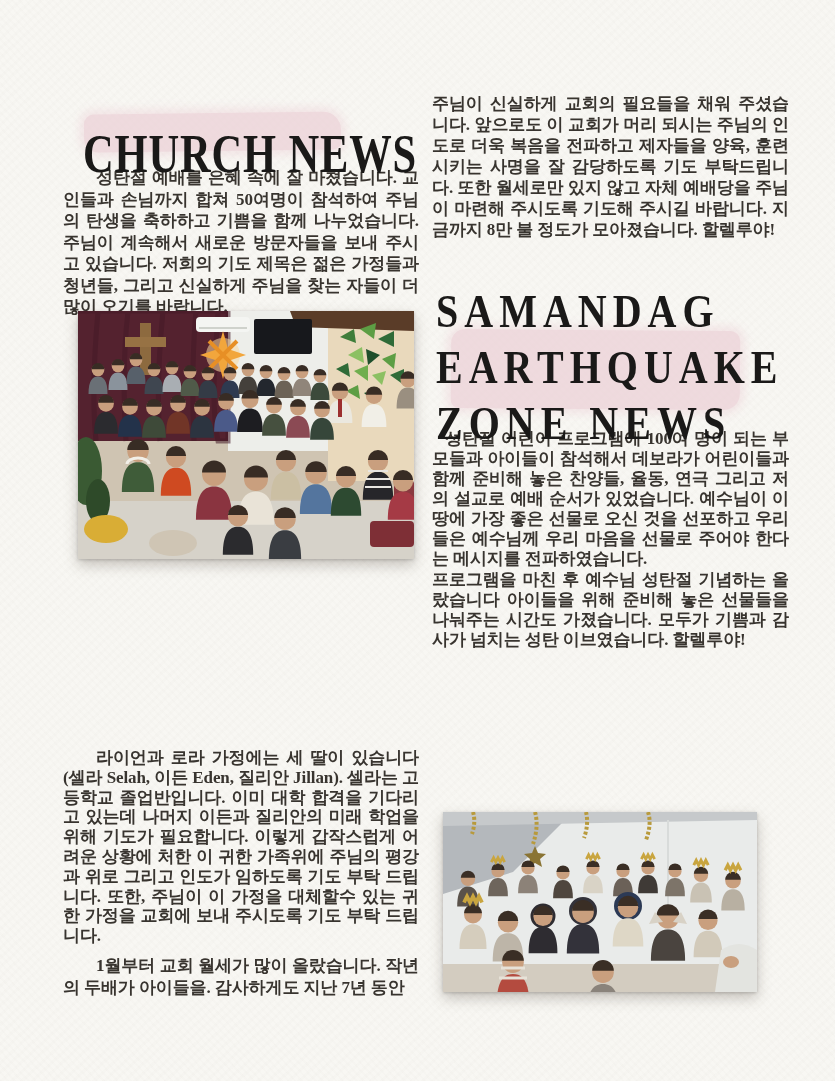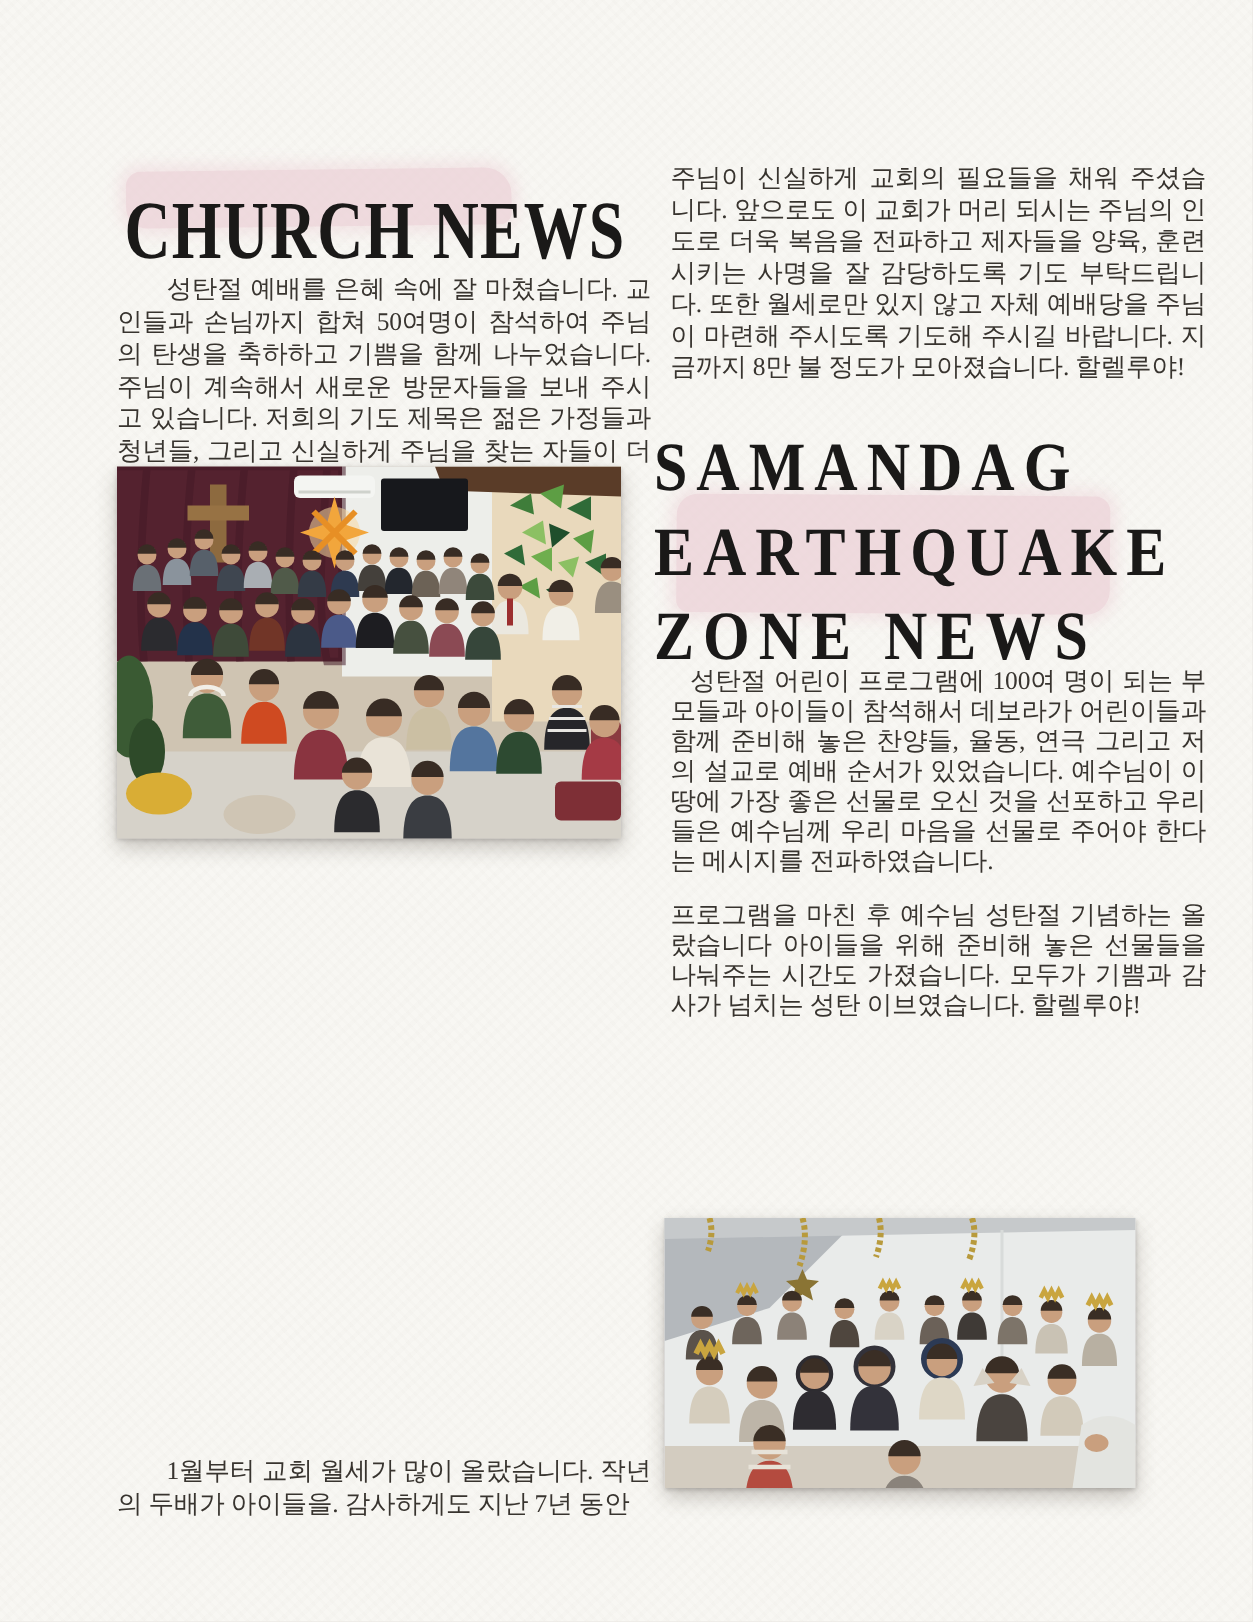--- a/index.html
+++ b/index.html
@@ -14,22 +14,23 @@
     overflow:hidden;
     font-family:"Liberation Serif","DejaVu Serif",serif;
   }
   .para{
     position:absolute;
     width:356px;
     font-size:17px;
     line-height:21.5px;
     color:#38342f;
     text-align:justify;
-    margin:16px;
+    margin:1px;
     letter-spacing:-0.1px;
+    font-weight:bold;
   }
   .tight{line-height:19.8px;}
   .rtight{line-height:20px;}
   .ind2{text-indent:33px;}
   .ind1{text-indent:13px;}
   .display{
     position:absolute;
     font-family:"Liberation Serif","DejaVu Serif",serif;
     font-weight:700;
     color:#1a1918;
@@ -190,20 +191,21 @@
         <use href="#p" transform="translate(268,168) scale(1.6)" color="#2d4a31"></use>
         <use href="#p" transform="translate(300,152) scale(1.6)" color="#26262a"></use>
         <path d="M290,160 h20 M288,168 h24 M287,176 h26" stroke="#e8e6e2" stroke-width="2"></path>
         <use href="#p" transform="translate(325,172) scale(1.6)" color="#a53a45"></use>
         <use href="#p" transform="translate(160,207) scale(1.6)" color="#2b2b2e"></use>
         <use href="#p" transform="translate(207,210) scale(1.7)" color="#3a3d42"></use>
       </g>
     </svg>
   </div>
 
+  <p class="para ind2 tight" style="left:62px;top:747px;">라이언과 로라 가정에는 세 딸이 있습니다(셀라 Selah, 이든 Eden, 질리안 Jillan). 셀라는 고등학교 졸업반입니다. 이미 대학 합격을 기다리고 있는데 나머지 이든과 질리안의 미래 학업을 위해 기도가 필요합니다. 이렇게 갑작스럽게 어려운 상황에 처한 이 귀한 가족위에 주님의 평강과 위로 그리고 인도가 임하도록 기도 부탁 드립니다. 또한, 주님이 이 가정을 대체할수 있는 귀한 가정을 교회에 보내 주시도록 기도 부탁 드립니다.</p>
   <p class="para ind2" style="left:62px;top:954px;">1월부터 교회 월세가 많이 올랐습니다. 작년의 두배가 아이들을. 감사하게도 지난 7년 동안</p>
 
   <p class="para" style="left:431px;top:92px;width:357px;line-height:21px;">주님이 신실하게 교회의 필요들을 채워 주셨습니다. 앞으로도 이 교회가 머리 되시는 주님의 인도로 더욱 복음을 전파하고 제자들을 양육, 훈련시키는 사명을 잘 감당하도록 기도 부탁드립니다. 또한 월세로만 있지 않고 자체 예배당을 주님이 마련해 주시도록 기도해 주시길 바랍니다. 지금까지 8만 불 정도가 모아졌습니다. 할렐루야!</p>
 
   <div class="swash swash-samandag"></div>
   <h1 class="display h-samandag">
     <span style="display:block">SAMANDAG</span>
     <span style="display:block">EARTHQUAKE</span>
     <span style="display:block">ZONE NEWS</span>
   </h1>

